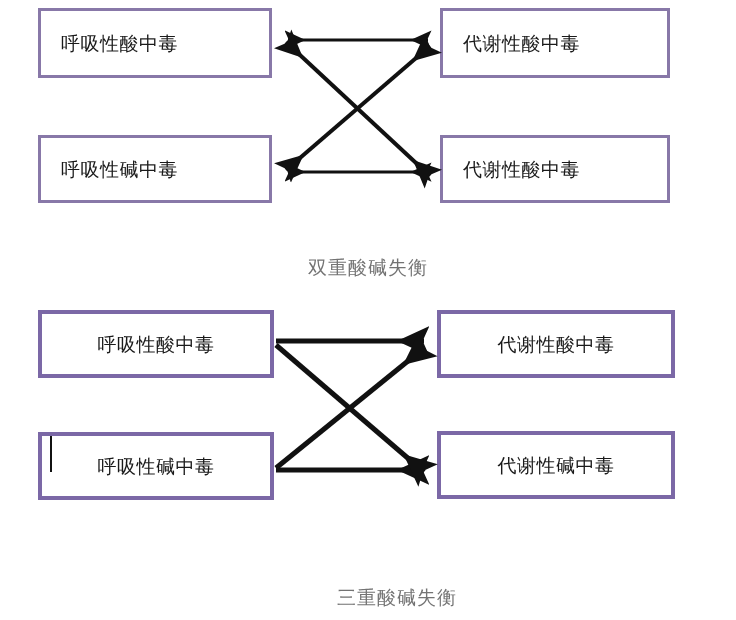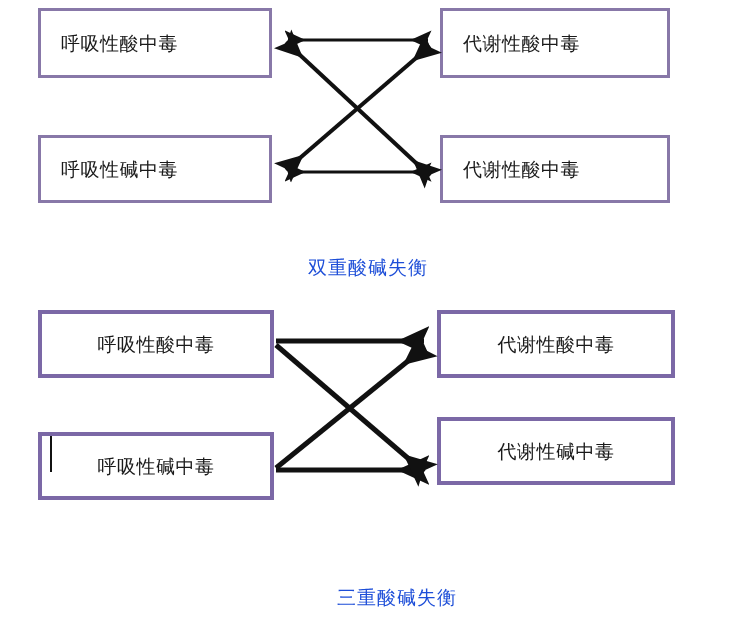--- a/index.html
+++ b/index.html
@@ -43,21 +43,21 @@
     letter-spacing: 0.5px;
   }
   .diagram-top .node-label {
     padding-left: 20px;
   }
   .caption {
     position: absolute;
     width: 736px;
     text-align: center;
     font-size: 19px;
-    color: #1d4ed8;
+    color: #737373;
     letter-spacing: 1px;
     white-space: nowrap;
   }
   .arrow-layer {
     position: absolute;
     left: 0; top: 0;
     width: 736px;
     height: 620px;
     pointer-events: none;
   }
@@ -119,21 +119,21 @@
     </div>
 
     <div class="node-box" style="left:437px; top:310px; width:238px; height:68px;">
       <span class="node-label">代谢性酸中毒</span>
     </div>
 
     <div class="node-box" style="left:38px; top:432px; width:236px; height:68px;">
       <span class="node-label">呼吸性碱中毒</span>
     </div>
 
-    <div class="node-box" style="left:437px; top:417px; width:238px; height:68px;">
+    <div class="node-box" style="left:437px; top:431px; width:238px; height:68px;">
       <span class="node-label">代谢性碱中毒</span>
     </div>
 
     <div class="caret-artifact" style="left:50px; top:436px; height:36px;"></div>
 
     <svg class="arrow-layer" viewBox="0 0 736 620" width="736" height="620">
       <defs>
         <marker id="head-end-thick" viewBox="0 0 12 12" refX="10" refY="6" markerWidth="6.5" markerHeight="6.5" orient="auto" markerUnits="strokeWidth">
           <path d="M 0 6 L 12 0.5 L 9.5 6 L 12 11.5 Z" fill="#111111"></path>
         </marker>

